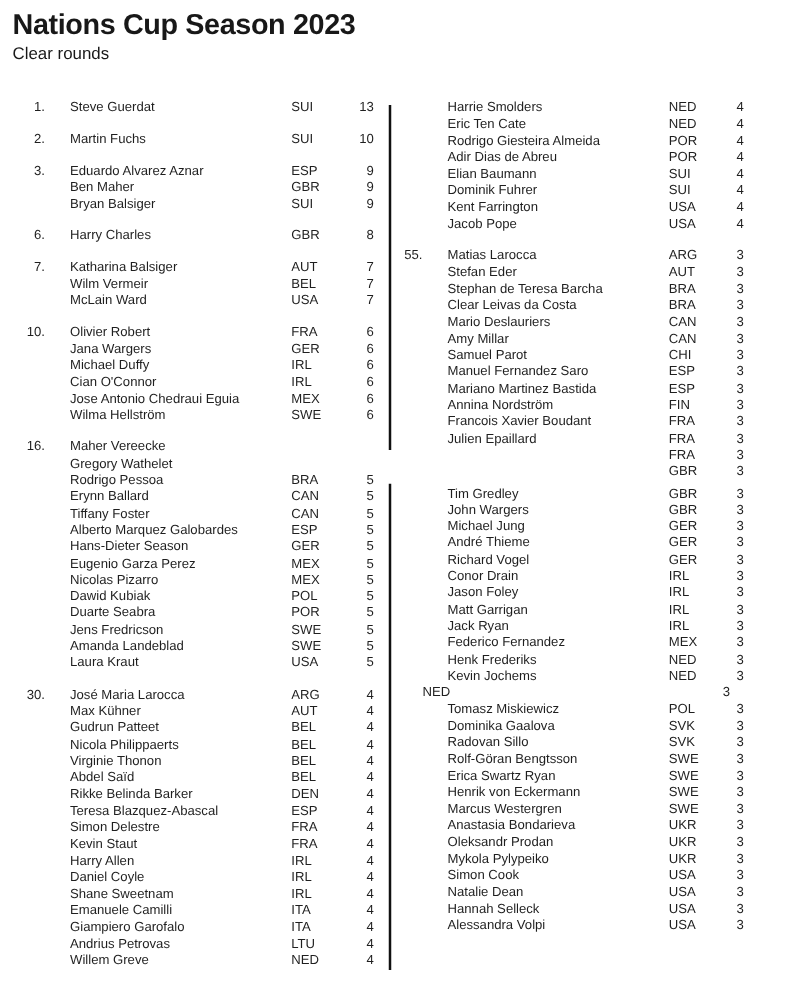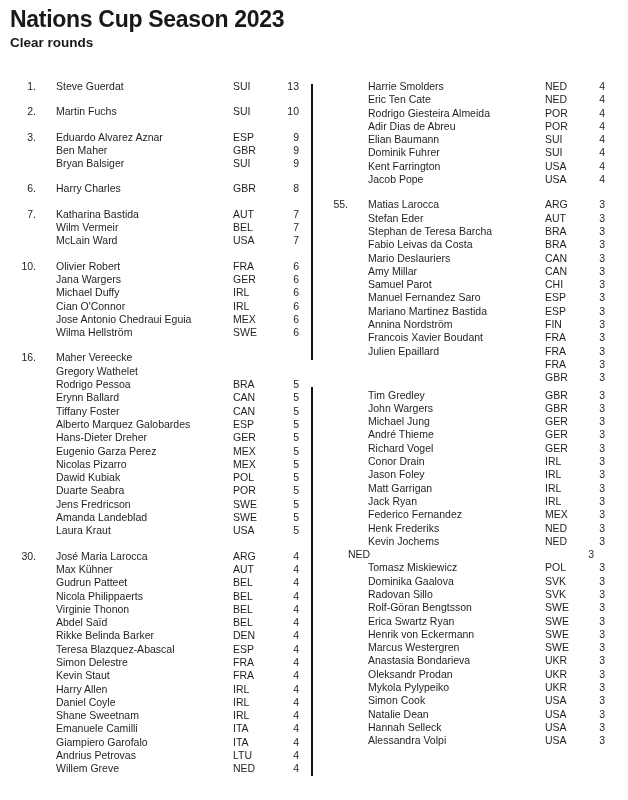--- a/index.html
+++ b/index.html
@@ -7,25 +7,25 @@
     position:relative; width:628px; height:800px; background:#ffffff; overflow:hidden;
     font-family:"Liberation Sans","DejaVu Sans",sans-serif; color:#1f1f1f;
   }
   .title {
     position:absolute; left:10px; top:6px;
     font-size:23px; font-weight:700; letter-spacing:-0.3px; color:#181818;
     white-space:nowrap;
   }
   .subtitle {
     position:absolute; left:10px; top:35px;
-    font-size:13.5px; font-weight:700; color:#181818; white-space:nowrap;text-align:center;
+    font-size:13.5px; font-weight:400; color:#181818; white-space:nowrap;text-align:center;
   }
   .col { position:absolute; top:80px; }
   .col-left  { left:10px;  width:292px; }
-  .col-right { left:322px; width:286px; }
+  .col-right { left:312px; width:286px; }
   .group { margin-top:12px; }
   .group.first { margin-top:0; }
   .group.tight { margin-top:4px; }
   .row {
     display:grid; grid-template-columns:26px 197px 52px 1fr;
     height:13.3px; line-height:13.3px; font-size:10.5px;
   }
   .cell { overflow:hidden; white-space:nowrap; }
   .rank { text-align:right; }
   .name { padding-left:20px; }
@@ -84,21 +84,21 @@
         <div class="row">
           <span class="cell rank">6.</span>
           <span class="cell name">Harry Charles</span>
           <span class="cell nation">GBR</span>
           <span class="cell value">8</span>
         </div>
       </div>
       <div class="group">
         <div class="row">
           <span class="cell rank">7.</span>
-          <span class="cell name">Katharina Bastida</span>
+          <span class="cell name">Katharina Balsiger</span>
           <span class="cell nation">AUT</span>
           <span class="cell value">7</span>
         </div>
         <div class="row">
           <span class="cell rank"></span>
           <span class="cell name">Wilm Vermeir</span>
           <span class="cell nation">BEL</span>
           <span class="cell value">7</span>
         </div>
         <div class="row">
@@ -178,21 +178,21 @@
           <span class="cell value">5</span>
         </div>
         <div class="row">
           <span class="cell rank"></span>
           <span class="cell name">Alberto Marquez Galobardes</span>
           <span class="cell nation">ESP</span>
           <span class="cell value">5</span>
         </div>
         <div class="row">
           <span class="cell rank"></span>
-          <span class="cell name">Hans-Dieter Dreher</span>
+          <span class="cell name">Hans-Dieter Season</span>
           <span class="cell nation">GER</span>
           <span class="cell value">5</span>
         </div>
         <div class="row">
           <span class="cell rank"></span>
           <span class="cell name">Eugenio Garza Perez</span>
           <span class="cell nation">MEX</span>
           <span class="cell value">5</span>
         </div>
         <div class="row">
@@ -404,21 +404,21 @@
           <span class="cell value">3</span>
         </div>
         <div class="row">
           <span class="cell rank"></span>
           <span class="cell name">Stephan de Teresa Barcha</span>
           <span class="cell nation">BRA</span>
           <span class="cell value">3</span>
         </div>
         <div class="row">
           <span class="cell rank"></span>
-          <span class="cell name">Fabio Leivas da Costa</span>
+          <span class="cell name">Clear Leivas da Costa</span>
           <span class="cell nation">BRA</span>
           <span class="cell value">3</span>
         </div>
         <div class="row">
           <span class="cell rank"></span>
           <span class="cell name">Mario Deslauriers</span>
           <span class="cell nation">CAN</span>
           <span class="cell value">3</span>
         </div>
         <div class="row">

